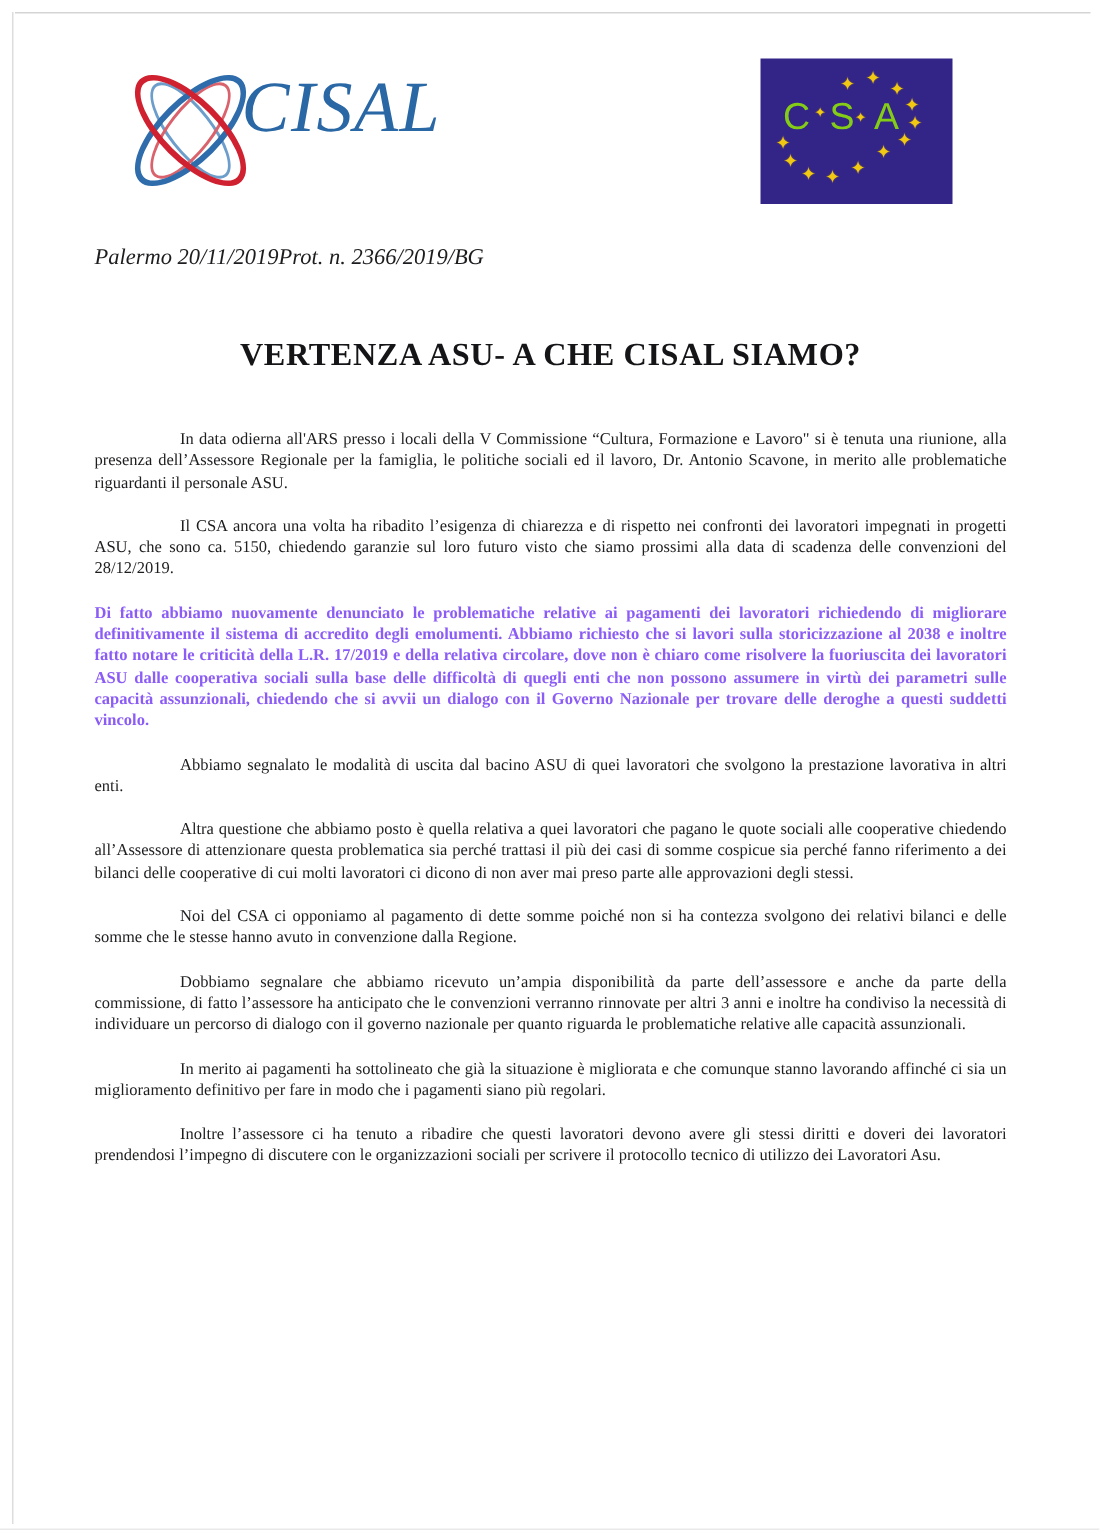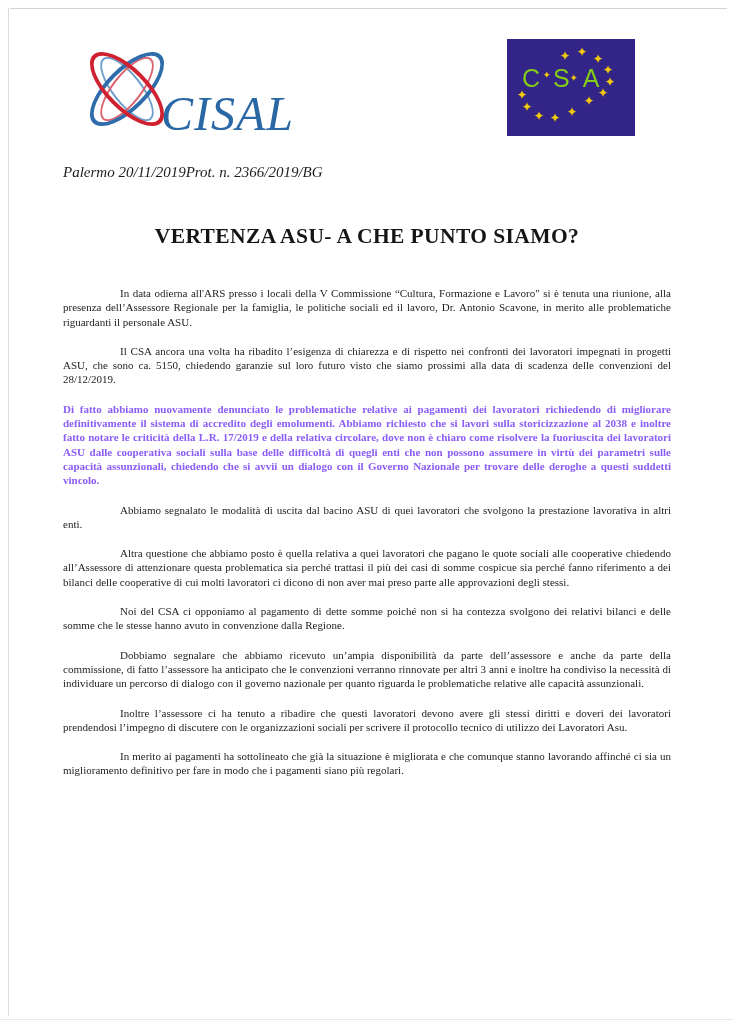--- a/index.html
+++ b/index.html
@@ -40,21 +40,21 @@
   
   .logo-row {
     margin-top: 38px;
     height: 100px;
     display: flex;
     justify-content: space-between;
     align-items: flex-start;
   }
   .cisal-logo {
     display: flex;
-    align-items: flex-end;
+    align-items: flex-start;
     margin-left: 14px;
     height: 100px;
   }
   .cisal-swirl {
     position: relative;
     width: 100px;
     height: 98px;
     flex: 0 0 auto;
   }
   .cisal-swirl .el {
@@ -191,28 +191,28 @@
         <span class="eu-star sm" style="left:63px; top:35px;">✦</span>
         <div class="csa-wordmark">CSA</div>
       </div>
     </div>
 
     <div class="meta-row">
       <span>Palermo 20/11/2019</span>
       <span>Prot. n. 2366/2019/BG</span>
     </div>
 
-    <div class="doc-title">VERTENZA ASU- A CHE PUNTO SIAMO?</div>
+    <div class="doc-title">VERTENZA ASU- A CHE CISAL SIAMO?</div>
 
     <div class="doc-body">
       <p>In data odierna all'ARS presso i locali della V Commissione “Cultura, Formazione e Lavoro" si è tenuta una riunione, alla presenza dell’Assessore Regionale per la famiglia, le politiche sociali ed il lavoro, Dr. Antonio Scavone, in merito alle problematiche riguardanti il personale ASU.</p>
       <p>Il CSA ancora una volta ha ribadito l’esigenza di chiarezza e di rispetto nei confronti dei lavoratori impegnati in progetti ASU, che sono ca. 5150, chiedendo garanzie sul loro futuro visto che siamo prossimi alla data di scadenza delle convenzioni del 28/12/2019.</p>
       <p class="bold no-indent">Di fatto abbiamo nuovamente denunciato le problematiche relative ai pagamenti dei lavoratori richiedendo di migliorare definitivamente il sistema di accredito degli emolumenti. Abbiamo richiesto che si lavori sulla storicizzazione al 2038 e inoltre fatto notare le criticità della L.R. 17/2019 e della relativa circolare, dove non è chiaro come risolvere la fuoriuscita dei lavoratori ASU dalle cooperativa sociali sulla base delle difficoltà di quegli enti che non possono assumere in virtù dei parametri sulle capacità assunzionali, chiedendo che si avvii un dialogo con il Governo Nazionale per trovare delle deroghe a questi suddetti vincolo.</p>
       <p>Abbiamo segnalato le modalità di uscita dal bacino ASU di quei lavoratori che svolgono la prestazione lavorativa in altri enti.</p>
       <p>Altra questione che abbiamo posto è quella relativa a quei lavoratori che pagano le quote sociali alle cooperative chiedendo all’Assessore di attenzionare questa problematica sia perché trattasi il più dei casi di somme cospicue sia perché fanno riferimento a dei bilanci delle cooperative di cui molti lavoratori ci dicono di non aver mai preso parte alle approvazioni degli stessi.</p>
       <p>Noi del CSA ci opponiamo al pagamento di dette somme poiché non si ha contezza svolgono dei relativi bilanci e delle somme che le stesse hanno avuto in convenzione dalla Regione.</p>
       <p>Dobbiamo segnalare che abbiamo ricevuto un’ampia disponibilità da parte dell’assessore e anche da parte della commissione, di fatto l’assessore ha anticipato che le convenzioni verranno rinnovate per altri 3 anni e inoltre ha condiviso la necessità di individuare un percorso di dialogo con il governo nazionale per quanto riguarda le problematiche relative alle capacità assunzionali.</p>
+      <p>In merito ai pagamenti ha sottolineato che già la situazione è migliorata e che comunque stanno lavorando affinché ci sia un miglioramento definitivo per fare in modo che i pagamenti siano più regolari.</p>
       <p>Inoltre l’assessore ci ha tenuto a ribadire che questi lavoratori devono avere gli stessi diritti e doveri dei lavoratori prendendosi l’impegno di discutere con le organizzazioni sociali per scrivere il protocollo tecnico di utilizzo dei Lavoratori Asu.</p>
-      <p>In merito ai pagamenti ha sottolineato che già la situazione è migliorata e che comunque stanno lavorando affinché ci sia un miglioramento definitivo per fare in modo che i pagamenti siano più regolari.</p>
     </div>
 
   </div>
 </div>
 
 </body></html>

